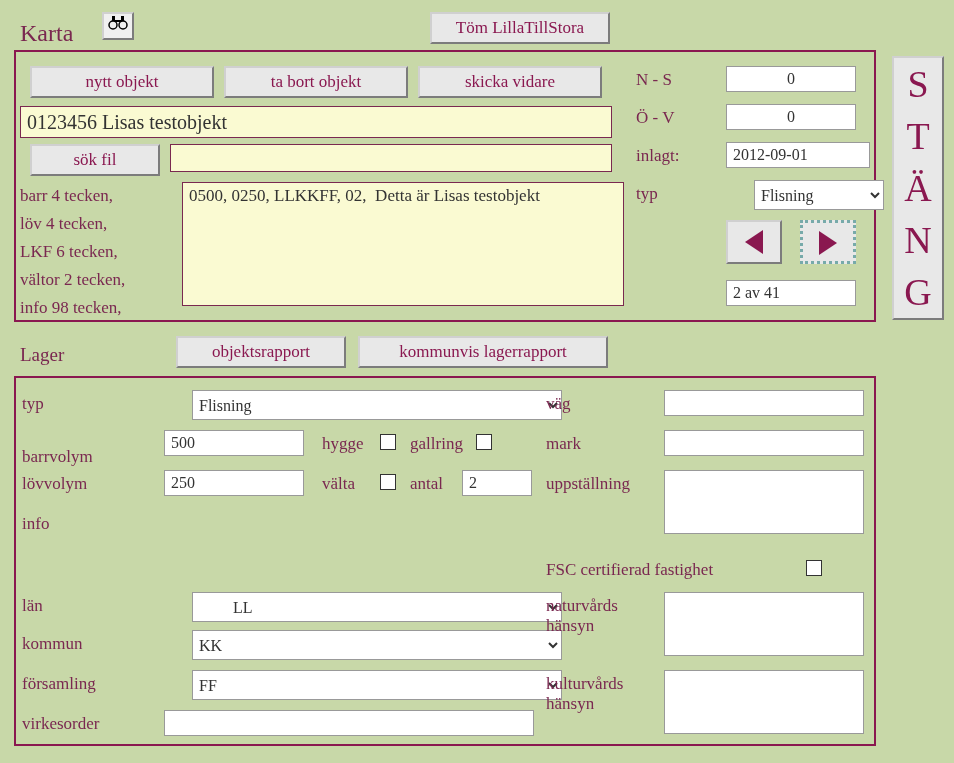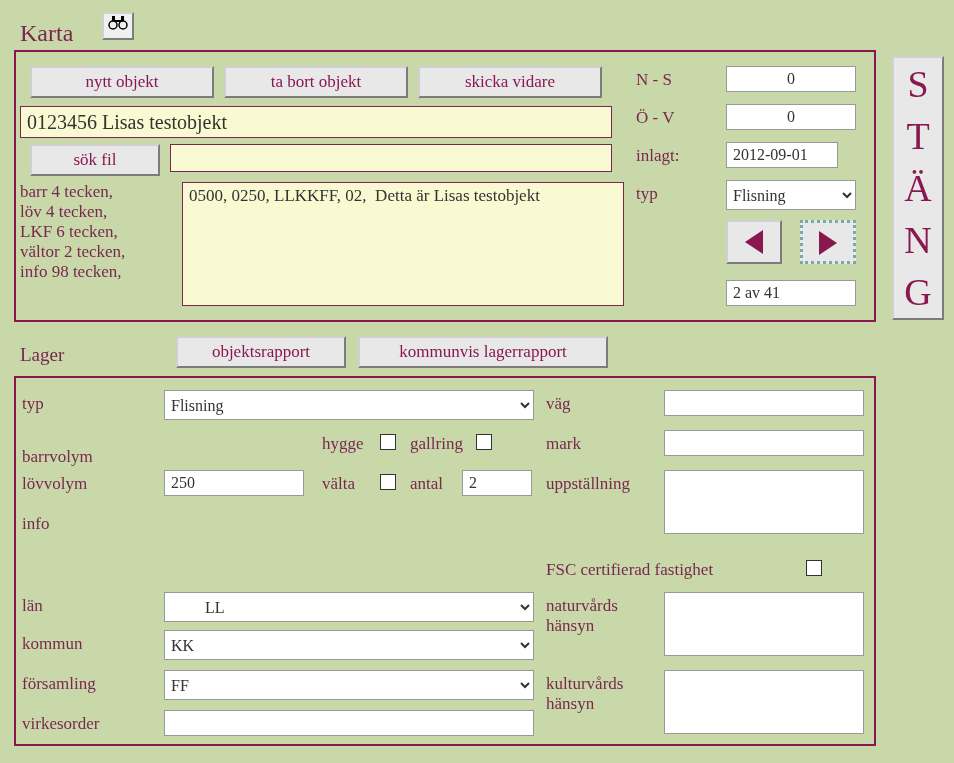--- a/index.html
+++ b/index.html
@@ -95,30 +95,30 @@
   .k-row1-btn { position: absolute; top: 14px; width: 184px; }
   #nytt-btn { left: 14px; }
   #tabort-btn { left: 208px; }
   #skicka-btn { left: 402px; }
   
   #ns-label { position: absolute; left: 620px; top: 18px; }
   #ns-val { position: absolute; left: 710px; top: 14px; width: 130px; text-align: center; }
   #ov-label { position: absolute; left: 620px; top: 56px; }
   #ov-val { position: absolute; left: 710px; top: 52px; width: 130px; text-align: center; }
   #inlagt-label { position: absolute; left: 620px; top: 94px; }
-  #inlagt-val { position: absolute; left: 710px; top: 90px; width: 112px; }
+  #inlagt-val { position: absolute; left: 710px; top: 90px; width: 144px; }
   #typ-label-k { position: absolute; left: 620px; top: 132px; }
   #typ-sel-k { position: absolute; left: 710px; top: 128px; width: 130px; height: 30px; }
   
   #obj-title { position: absolute; left: 4px; top: 54px; width: 592px; height: 32px; font-size: 20px; }
   
   #sok-btn { position: absolute; left: 14px; top: 92px; width: 130px; }
   #sok-input { position: absolute; left: 154px; top: 92px; width: 442px; height: 28px; }
   
-  #hint-text { position: absolute; left: 4px; top: 130px; width: 140px; line-height: 20px; }
+  #hint-text { position: absolute; left: 4px; top: 130px; width: 140px; line-height: 28px; }
   #big-textarea { position: absolute; left: 166px; top: 130px; width: 442px; height: 124px; resize: none; }
   
   #prev-btn, #next-btn {
     position: absolute; top: 168px;
     width: 56px; height: 44px;
     background: #e8e8e8;
     border: 2px outset #d0d0d0;
     cursor: pointer;
   }
   #prev-btn { left: 710px; }
@@ -190,21 +190,21 @@
   #l-mark-val { position: absolute; left: 648px; top: 52px; width: 200px; }
   #l-upp-lab { position: absolute; left: 530px; top: 96px; }
   #l-upp-ta { position: absolute; left: 648px; top: 92px; width: 200px; height: 64px; resize: none; }
   #l-fsc-lab { position: absolute; left: 530px; top: 182px; }
   #l-fsc-chk { position: absolute; left: 790px; top: 182px; }
   #l-nat-lab { position: absolute; left: 530px; top: 218px; width: 110px; }
   #l-nat-ta { position: absolute; left: 648px; top: 214px; width: 200px; height: 64px; resize: none; }
   #l-kul-lab { position: absolute; left: 530px; top: 296px; width: 110px; }
   #l-kul-ta { position: absolute; left: 648px; top: 292px; width: 200px; height: 64px; resize: none; }
   
-  select.input-white { padding: 2px; }
+  select.input-white { padding: 2px; margin-left: 28px; }
   .chk {
     width: 16px; height: 16px;
     border: 1px solid #333;
     background: #fff;
     cursor: pointer;
   }
 </style>
 </head>
 <body>
 
@@ -214,20 +214,21 @@
     <span>
       <svg width="20" height="16" viewBox="0 0 20 16">
           <circle cx="5" cy="11" r="4" fill="none" stroke="#000" stroke-width="1.5"></circle>
           <circle cx="15" cy="11" r="4" fill="none" stroke="#000" stroke-width="1.5"></circle>
           <rect x="4" y="2" width="3" height="5" fill="#000"></rect>
           <rect x="13" y="2" width="3" height="5" fill="#000"></rect>
           <rect x="7" y="6" width="6" height="2" fill="#000"></rect>
         </svg>
     </span>
   </div>
+  <button id="tom-btn" class="btn">Töm LillaTillStora</button>
 </div>
 
 <div id="stang-btn">
   <span class="vchar">S</span>
   <span class="vchar">T</span>
   <span class="vchar">Ä</span>
   <span class="vchar">N</span>
   <span class="vchar">G</span>
 </div>
 
@@ -273,20 +274,21 @@
 <button id="kommrapp-btn" class="btn">kommunvis lagerrapport</button>
 
 <div id="lager-box">
 
   <div id="l-typ-lab" class="llab label">typ</div>
   <select id="l-typ-sel" class="input-white">
     <option>Flisning</option>
   </select>
 
   <div id="l-barr-lab" class="llab label">barrvolym</div>
+  <input id="l-barr-val" class="input-white" value="500" style="">
   <div id="l-hygge-lab" class="label">hygge</div>
   <div id="l-hygge-chk" class="chk"></div>
   <div id="l-gallr-lab" class="label">gallring</div>
   <div id="l-gallr-chk" class="chk"></div>
 
   <div id="l-lov-lab" class="llab label">lövvolym</div>
   <input id="l-lov-val" class="input-white" value="250" style="">
   <div id="l-valta-lab" class="label">välta</div>
   <div id="l-valta-chk" class="chk"></div>
   <div id="l-antal-lab" class="label">antal</div>

